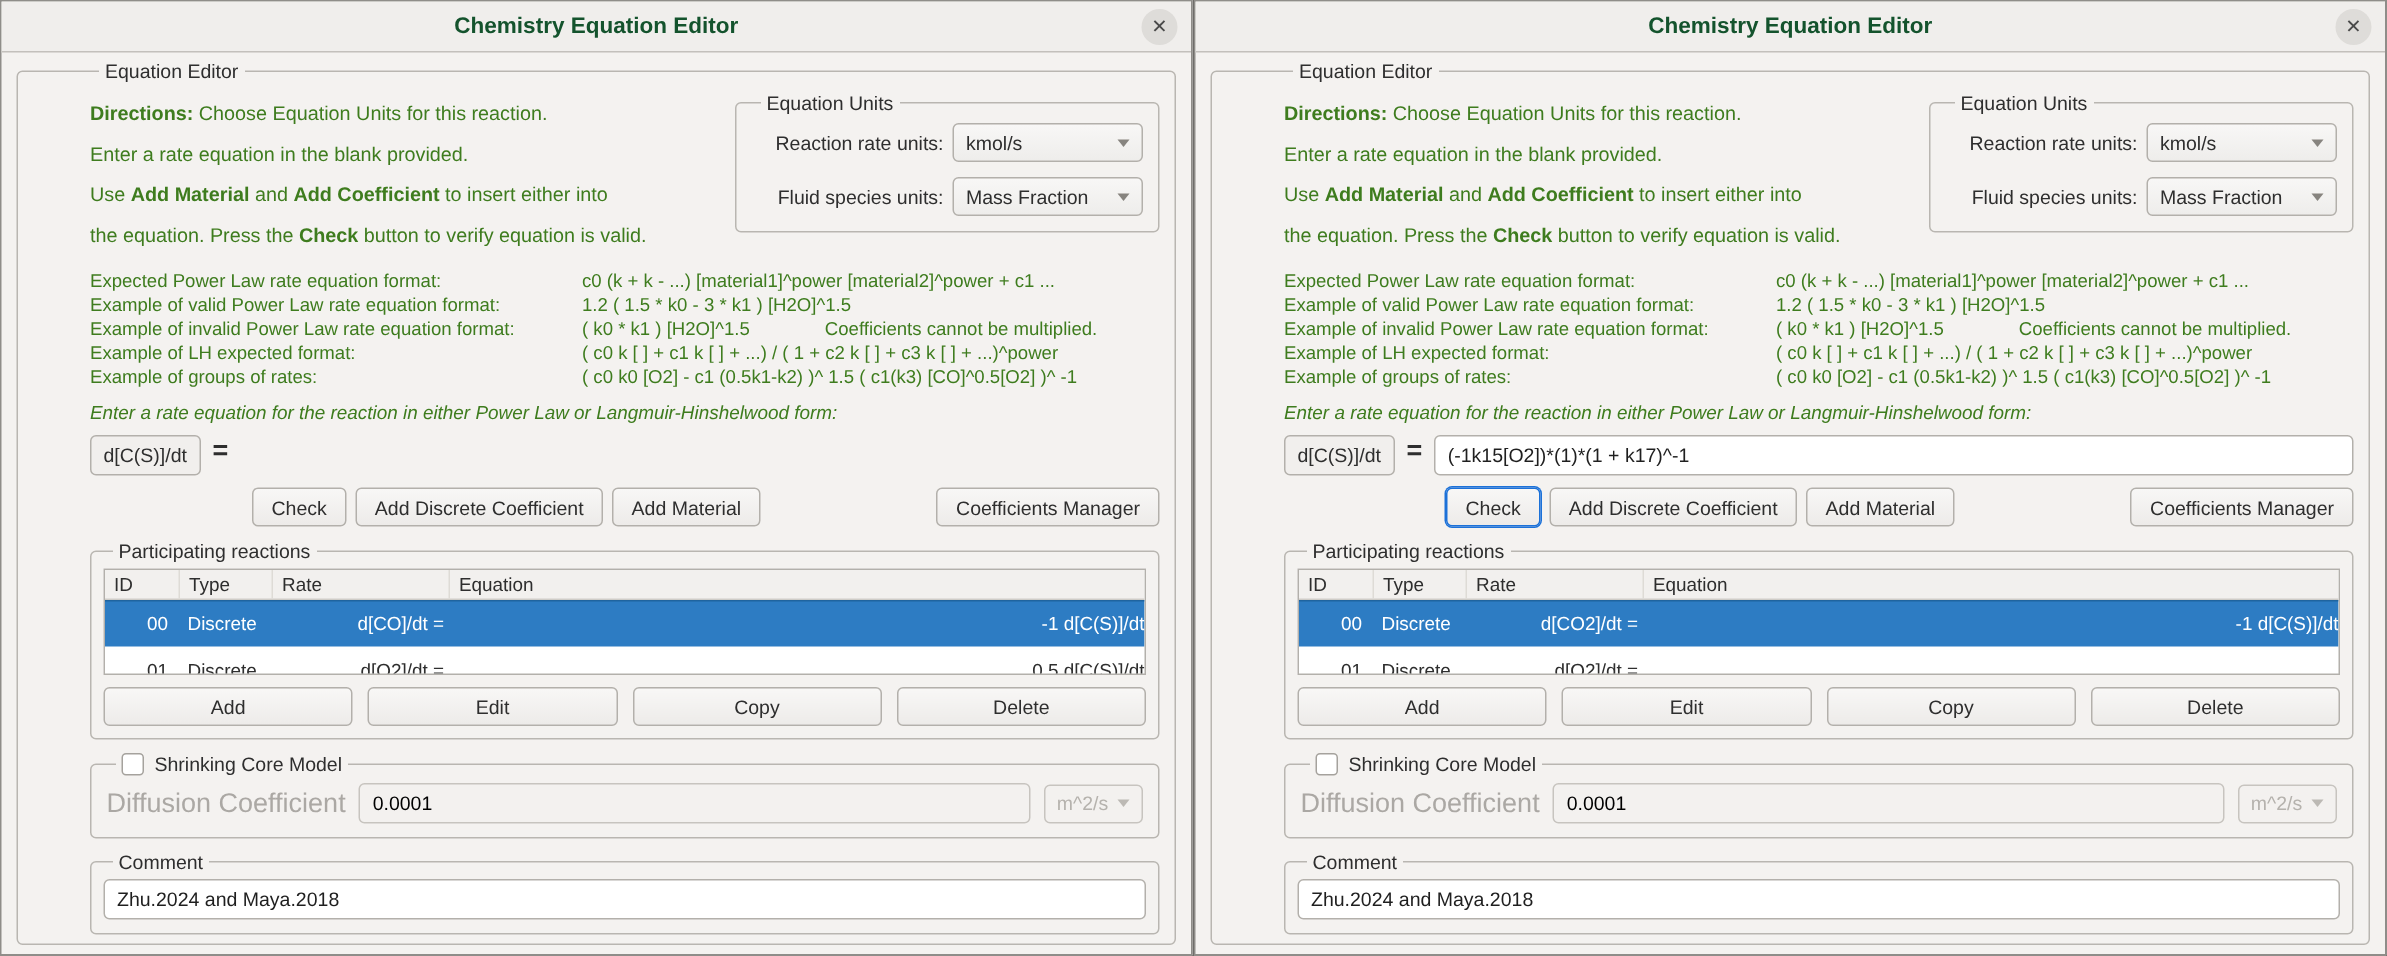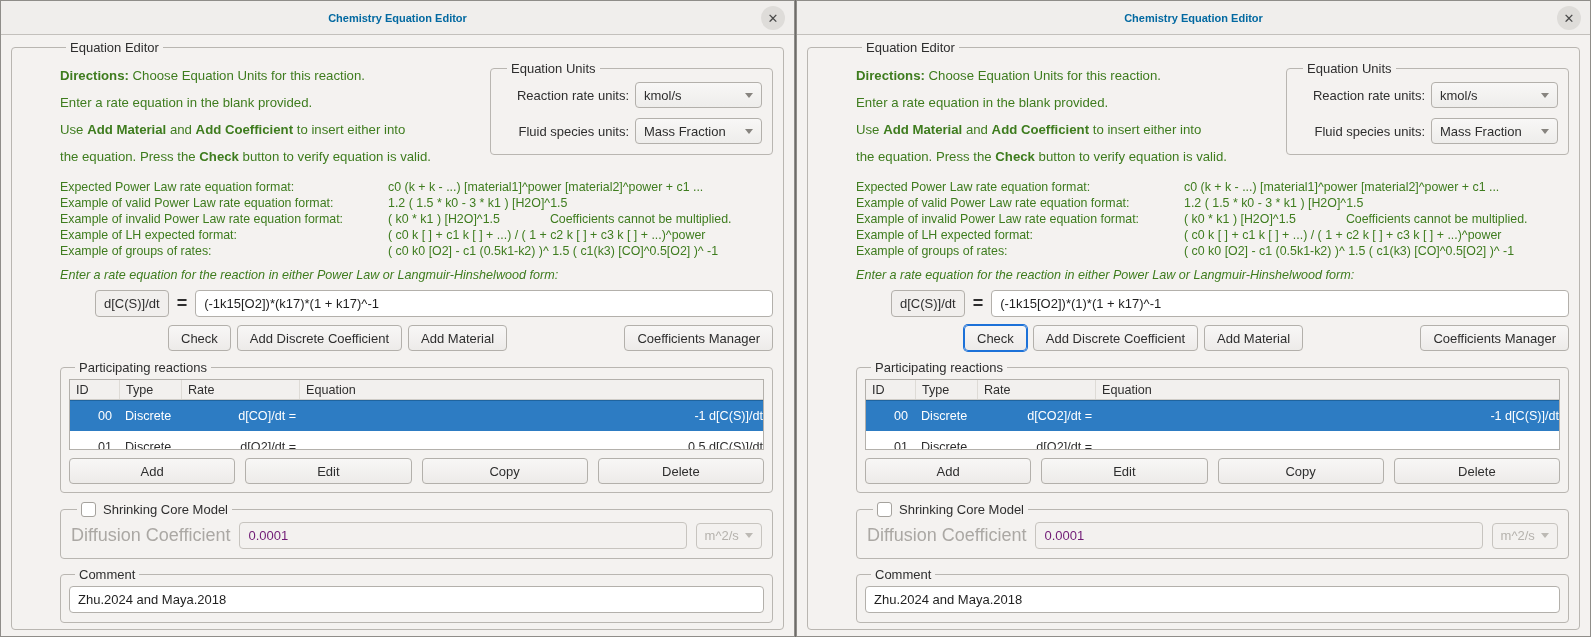--- a/index.html
+++ b/index.html
@@ -12,21 +12,21 @@
   #app { display:flex; gap:1px; width:1591px; height:637px; }
   .window {
     width:795px; height:637px; background:#f4f2f0;
     border:1px solid #8f8d89; display:flex; flex-direction:column; overflow:hidden;
   }
   
   .titlebar {
     height:34px; flex:0 0 34px; background:#f0eeec; border-bottom:1px solid #c3c0bc;
     display:flex; align-items:center; justify-content:center; position:relative;
   }
-  .titlebar .title { font-weight:bold; font-size:11px; color:#0369a1; }
+  .titlebar .title { font-weight:bold; font-size:15px; color:#14532d; }
   .close-btn {
     position:absolute; right:9px; top:5px; width:24px; height:24px; border-radius:50%;
     background:#dedcd9; color:#4a4a4a; display:flex; align-items:center; justify-content:center;
     font-size:13px; cursor:default;
   }
   
   fieldset { border:1px solid #b9b6b1; border-radius:4px; padding:4px 10px 8px; background:transparent; }
   legend { padding:0 4px; margin-left:6px; font-size:13px; color:#2e2e2e; }
   .btn {
     display:inline-flex; align-items:center; justify-content:center; gap:5px;
@@ -54,21 +54,21 @@
   .directions .dline { margin-bottom:10px; font-size:13.2px; line-height:17px; }
   .directions b { font-weight:bold; }
   .units-group { width:283px; flex:0 0 283px; padding:2px 10px 10px; }
   .units-grid { display:grid; grid-template-columns:1fr auto; row-gap:10px; column-gap:6px; align-items:center; margin-top:4px; }
   .units-grid .ulabel { text-align:right; font-size:13px; }
   .formats { margin-top:4px; font-size:12.4px; line-height:16px; }
   .frow { display:flex; white-space:pre; }
   .frow .flabel { width:328px; flex:0 0 328px; }
   .frow .fnote { margin-left:50px; }
   .prompt { font-style:italic; margin-top:9px; font-size:12.6px; }
-  .eq-row { display:flex; align-items:center; gap:8px; margin-top:8px;margin-left:35px; }
+  .eq-row { display:flex; gap:8px; margin-top:8px; }
   .eq-lhs {
     border:1px solid #b3b0ab; border-radius:4px; background:#f1efed; height:27px;
     display:flex; align-items:center; padding:0 8px; font-size:13px; white-space:nowrap;
   }
   .eq-equals { font-weight:bold; font-size:18px; }
   .eq-buttons { display:flex; gap:6px; margin-top:8px; padding-left:108px; }
   .eq-buttons .spacer { flex:1; }
   
   .reactions-group { margin-top:9px; padding:2px 8px 8px; }
   .rtable { border:1px solid #b3b0ab; background:#fff; height:71px; overflow:hidden; margin-top:2px; }
@@ -83,21 +83,21 @@
   .rrow .c-eq { padding-left:10px;text-align:right; }
   .rrow.selected { background:#2d7cc3; color:#ffffff; border-top:1px solid #1f649f; }
   .raction-row { display:flex; gap:10px; margin-top:8px; }
   .raction-row .btn { flex:1; }
   
   .shrink-group { margin-top:9px; padding:2px 10px 9px; }
   .shrink-legend { display:flex; gap:7px; }
   .checkbox { width:15px; height:15px; background:#fff; border:1px solid #a5a29d; border-radius:3px; display:inline-block; }
   .shrink-row { display:flex; align-items:center; gap:9px; margin-top:3px; }
   .disabled-label { color:#aba8a4; font-size:18px; white-space:nowrap; }
-  .textbox.disabled { background:#f3f1ef; color:#701a75; border-color:#c7c4bf; }
+  .textbox.disabled { background:#f3f1ef; color:#000000; border-color:#c7c4bf; }
   .selectbox.disabled { width:94px; color:#b5b2ad; background:#f3f1ef; border-color:#c7c4bf; }
   
   .comment-group { margin-top:8px; padding:2px 8px 9px; }
   .comment-group .textbox { margin-top:2px; }
   
   .footer { flex:0 0 42px; display:flex; align-items:center; padding:4px 12px 8px; gap:9px; }
   .footer .spacer { flex:1; }
 </style>
 </head>
 <body>
@@ -147,21 +147,20 @@
           <div class="frow"><span class="flabel">Example of invalid Power Law rate equation format:</span><span class="fvalue">( k0 * k1 ) [H2O]^1.5</span><span class="fnote">Coefficients cannot be multiplied.</span></div>
           <div class="frow"><span class="flabel">Example of LH expected format:</span><span class="fvalue">( c0 k [ ] + c1 k [ ] + ...) / ( 1 + c2 k [ ] + c3 k [ ] + ...)^power</span><span class="fnote"></span></div>
           <div class="frow"><span class="flabel">Example of groups of rates:</span><span class="fvalue">( c0 k0 [O2] - c1 (0.5k1-k2) )^ 1.5 ( c1(k3) [CO]^0.5[O2] )^ -1</span><span class="fnote"></span></div>
         </div>
 
         <div class="prompt green">Enter a rate equation for the reaction in either Power Law or Langmuir-Hinshelwood form:</div>
 
         <div class="eq-row">
           <span class="eq-lhs">d[C(S)]/dt</span>
           <span class="eq-equals">=</span>
-          <input class="textbox" type="text" value="(-1k15[O2])*(k17)*(1 + k17)^-1" style="">
         </div>
 
         <div class="eq-buttons">
           <button class="btn">Check</button>
           <button class="btn">Add Discrete Coefficient</button>
           <button class="btn">Add Material</button>
           <span class="spacer"></span>
           <button class="btn">Coefficients Manager</button>
         </div>
 

